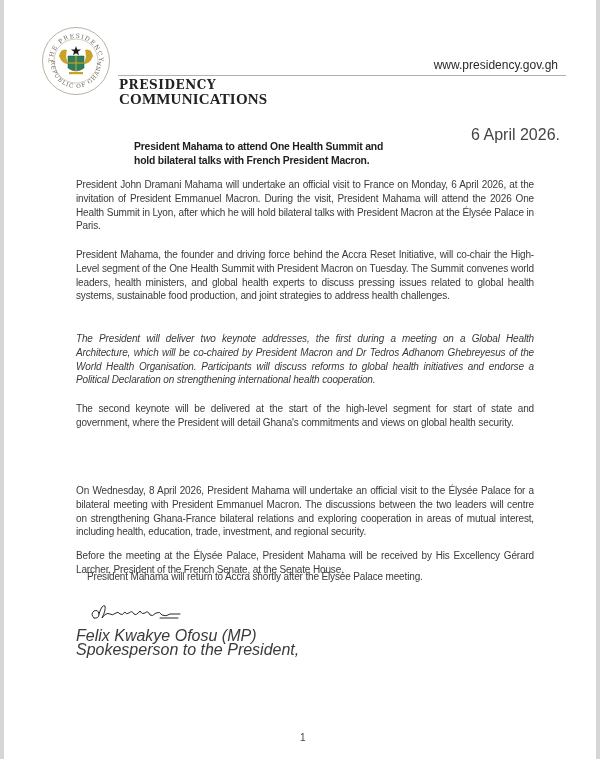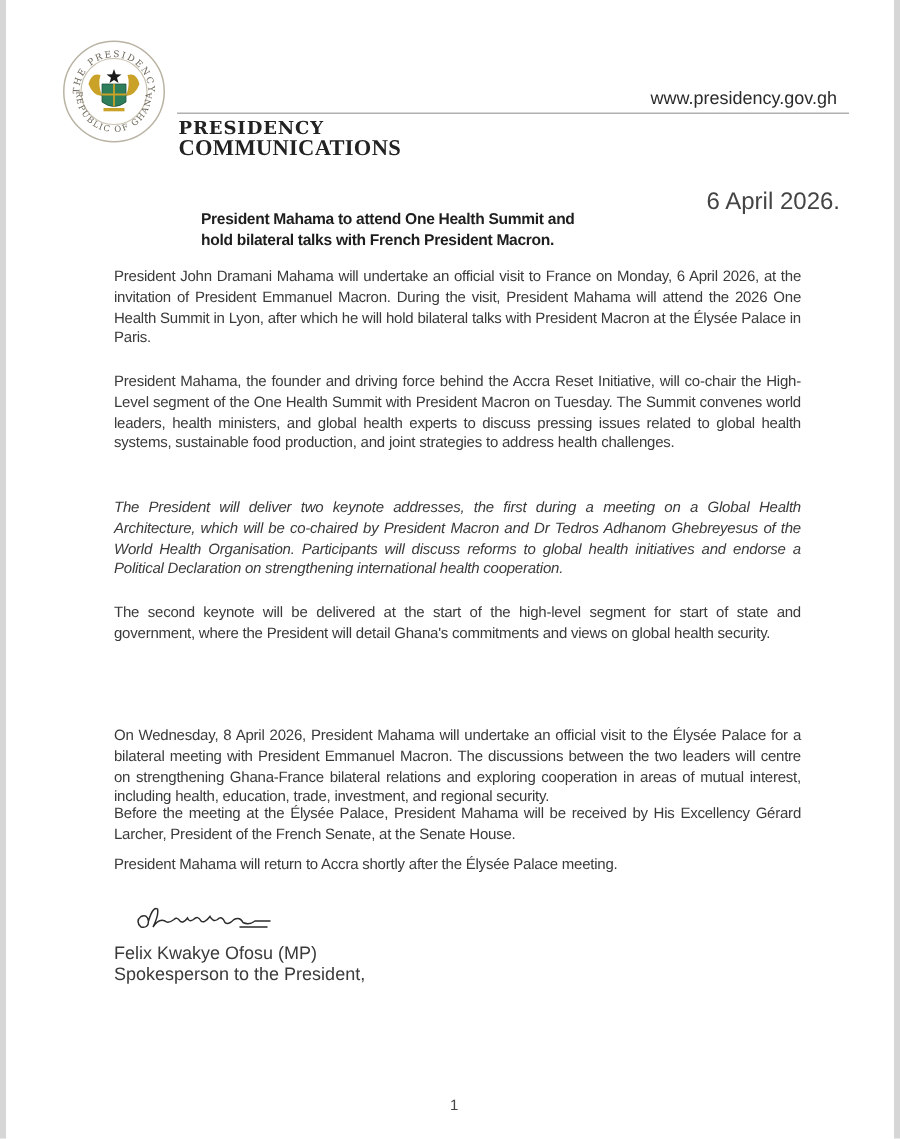--- a/index.html
+++ b/index.html
@@ -23,25 +23,25 @@
 
     .date { position: absolute; right: 36px; top: 126px; font-size: 16px; color: #444; }
     .title { position: absolute; left: 130px; width: 300px; top: 140px; text-align: left; font-weight: bold; font-size: 10.4px; line-height: 13.5px; color: #1e1e1e; letter-spacing: -0.2px; }
 
     .body-text { position: absolute; left: 72px; width: 458px; font-size: 10px; line-height: 13.8px; color: #3a3a3a; text-align: justify; letter-spacing: -0.15px; }
     .p1 { top: 178px; }
     .p2 { top: 248px; }
     .p3 { top: 332px; font-style: italic; }
     .p4 { top: 402px; }
     .p5 { top: 458px; margin-top: 26px; }
-    .p6 { top: 536px; }
-    .p7 { top: 570px; }
+    .p6 { top: 549px; }
+    .p7 { top: 570px; margin-left: 11px; }
 
     .signature { position: absolute; left: 84px; top: 600px; width: 96px; height: 26px; }
-    .sig-block { position: absolute; left: 72px; top: 629px; font-size: 12px; line-height: 13.6px; color: #3a3a3a; }
+    .sig-block { position: absolute; left: 72px; top: 629px; font-size: 16px; line-height: 13.6px; color: #3a3a3a; font-style: italic; }
     .page-num { position: absolute; left: 296px; top: 732px; font-size: 10px; color: #444; }
   </style>
 </head>
 <body>
 
 <div class="edge-left"></div>
 <div class="edge-right"></div>
 
 <div class="page">
 

